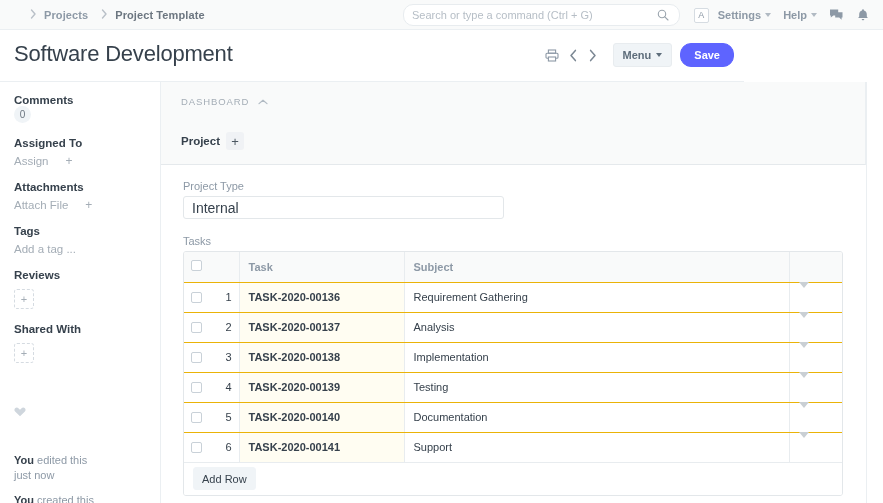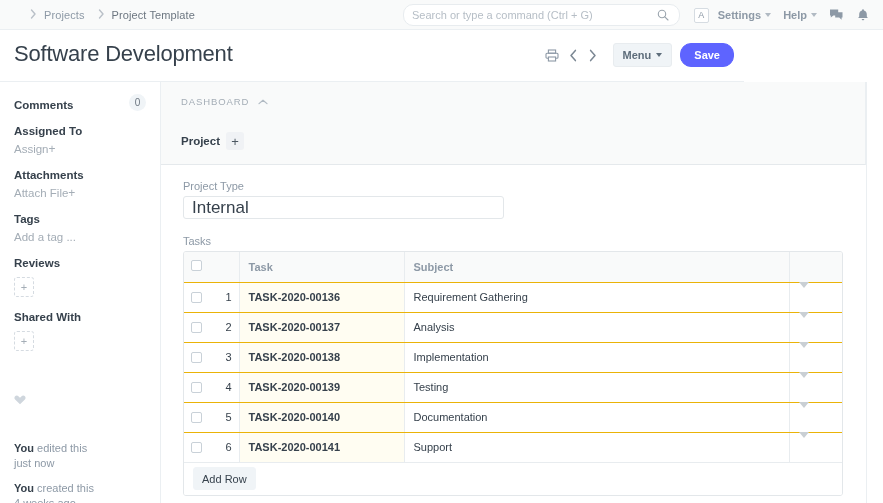--- a/index.html
+++ b/index.html
@@ -17,21 +17,21 @@
   
   .navbar {
     position: absolute; top: 0; left: 0; width: 883px; height: 30px;
     background: #f9fafa;
     border-bottom: 1px solid #ebeff2;
     display: flex; align-items: center;
   }
   .nav-left { display: flex; align-items: center; padding-left: 30px; }
   .chev-sep { color: #b9c0c8; font-size: 11px; margin: 0 7px 0 0; line-height: 1; }
   .crumb {
-    font-size: 11px; font-weight: normal; color: #8d99a6;
+    font-size: 11px; font-weight: bold; color: #8d99a6;
     letter-spacing: .1px; margin-right: 3px; cursor: pointer; text-align: center;
   }
   .crumb.active { color: #6c7680; }
 
   .nav-search-wrap {
     position: absolute; left: 403px; top: 4px;
     width: 277px; height: 22px;
     background: #fff;
     border: 1px solid #e8ecef;
     border-radius: 10px;
@@ -92,33 +92,33 @@
     font-size: 11px; font-weight: bold; color: #fff;
     display: flex; align-items: center; cursor: pointer;
   }
 
   
   .sidebar {
     position: absolute; top: 82px; left: 0; width: 161px; height: 421px;
     background: #fff; border-right: 1px solid #ebeff2;
     padding: 12px 14px 0 14px;
   }
-  .sb-row { display: flex; align-items: flex-end; justify-content: space-between; }
+  .sb-row { display: flex; align-items: flex-start; justify-content: space-between; flex-direction: column; }
   .sb-head {
     font-size: 11.5px; font-weight: bold; color: #36414c; margin-top: 14px;
   }
   .sb-head.first { margin-top: 0; }
   .sb-badge {
     min-width: 17px; height: 17px; padding: 0 5px; border-radius: 9px;
     background: #f0f4f7; color: #6c7680; font-size: 10px;
     display: flex; align-items: center; justify-content: center;
   }
   .sb-link {
     font-size: 11.5px; color: #a4adb6; margin-top: 6px;
-    display: flex; align-items: center; gap: 0; cursor: pointer;
+    display: flex; align-items: center; gap: 17px; cursor: pointer;
   }
   .plus-glyph { font-size: 12px; color: #a4adb6; line-height: 1; }
   .sb-addbox {
     width: 20px; height: 20px; margin-top: 8px;
     border: 1px dashed #d5dbe1; border-radius: 3px;
     display: flex; align-items: center; justify-content: center;
     color: #a4adb6; font-size: 11px; cursor: pointer;
   }
   .sb-heart { margin-top: 40px; cursor: pointer; }
   .sb-activity { margin-top: 32px; }
@@ -146,21 +146,21 @@
     font-size: 13px; color: #4c5862; cursor: pointer; line-height: 1;
   }
 
   
   .form-area { position: absolute; top: 165px; left: 161px; width: 722px; height: 338px; background: #fff; }
   .field-label { font-size: 11px; color: #8d99a6; }
   .ptype-label { position: absolute; left: 22px; top: 15px; }
   .ptype-input {
     position: absolute; left: 22px; top: 31px; width: 321px; height: 23px;
     border: 1px solid #e3e7ea; border-radius: 3px; background: #fff;
-    font-family: "Liberation Sans", sans-serif; font-size: 17px; color: #36414c;
+    font-family: "Liberation Sans", sans-serif; font-size: 14px; color: #36414c;
     padding: 0 8px; outline: none;
   }
   .tasks-label { position: absolute; left: 22px; top: 70px; }
 
   
   .grid {
     position: absolute; left: 22px; top: 86px; width: 660px;
     border: 1px solid #e3e7ea; border-radius: 3px; background: #fff;
     overflow: hidden;
   }

